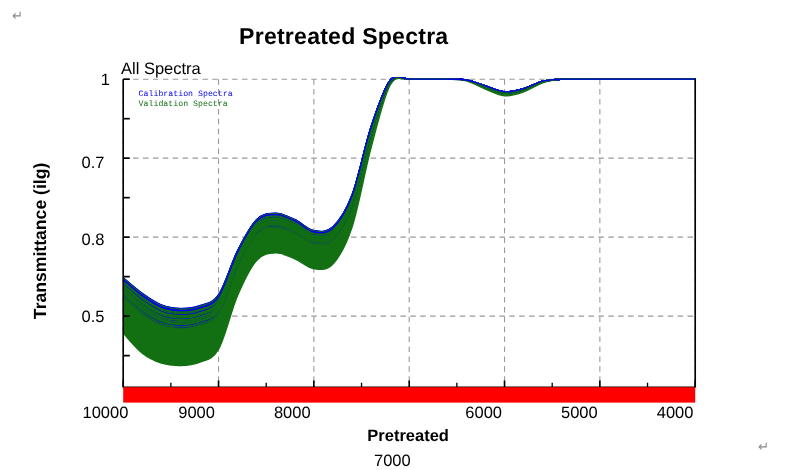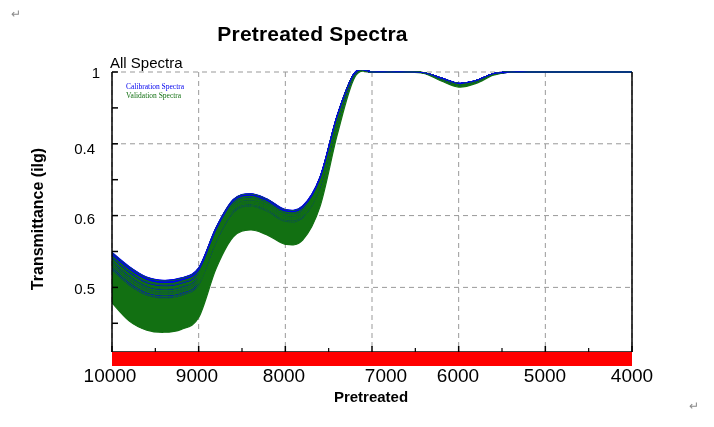--- a/index.html
+++ b/index.html
@@ -75,32 +75,31 @@
     position: absolute;
     right: 0;
     width: 40px;
     text-align: right;
     font-size: 15px;
     line-height: 15px;
   }
   .tick-label-x {
     position: absolute;
     width: 70px;
-    text-align: center;
-    font-size: 19px;
+    font-size: 15px;
     line-height: 15px;
     top: 368px;
   }
   #legend {
     position: absolute;
     left: 126px;
     top: 82px;
     font-size: 7.5px;
     line-height: 9px;
-    font-family: Liberation Serif, serif;
+    font-family: Liberation Mono, monospace;
   }
   #legend div { white-space: nowrap; }
   #legend-cal { color: #0000ee; }
   #legend-val { color: #127012; }
   svg { display: block; }
 </style>
 </head>
 <body>
 
 <div id="figure">
@@ -112,28 +111,28 @@
   <div id="chart-subtitle">All Spectra</div>
   <div id="y-axis-title">Transmittance (ilg)</div>
   <div id="x-axis-title">Pretreated</div>
 
   <div id="legend">
     <div id="legend-cal">Calibration Spectra</div>
     <div id="legend-val">Validation Spectra</div>
   </div>
 
   <div class="tick-label-y" id="ytick-0" style="left:60px; top:65px;">1</div>
-  <div class="tick-label-y" id="ytick-1" style="left:55px; top:141px;">0.4</div>
-  <div class="tick-label-y" id="ytick-2" style="left:55px; top:211px;">0.6</div>
+  <div class="tick-label-y" id="ytick-1" style="left:55px; top:141px;">0.7</div>
+  <div class="tick-label-y" id="ytick-2" style="left:55px; top:211px;">0.8</div>
   <div class="tick-label-y" id="ytick-3" style="left:55px; top:281px;">0.5</div>
 
   <div class="tick-label-x" style="left:75px;">10000</div>
   <div class="tick-label-x" style="left:162px;">9000</div>
   <div class="tick-label-x" style="left:249px;">8000</div>
-  <div class="tick-label-x" style="left:351px;">7000</div>
+  <div class="tick-label-x" style="left:340px;margin-top:44px;">7000</div>
   <div class="tick-label-x" style="left:423px;">6000</div>
   <div class="tick-label-x" style="left:510px;">5000</div>
   <div class="tick-label-x" style="left:597px;">4000</div>
 
   <svg id="plot-svg" width="714" height="427" style="position:absolute;left:0;top:0;">
     <g id="gridlines">
         <line x1="112" y1="72" x2="112" y2="352" stroke="#999999" stroke-width="1" stroke-dasharray="5,4"></line>
         <line x1="198.66666666666666" y1="72" x2="198.66666666666666" y2="352" stroke="#999999" stroke-width="1" stroke-dasharray="5,4"></line>
         <line x1="285.3333333333333" y1="72" x2="285.3333333333333" y2="352" stroke="#999999" stroke-width="1" stroke-dasharray="5,4"></line>
         <line x1="372" y1="72" x2="372" y2="352" stroke="#999999" stroke-width="1" stroke-dasharray="5,4"></line>

